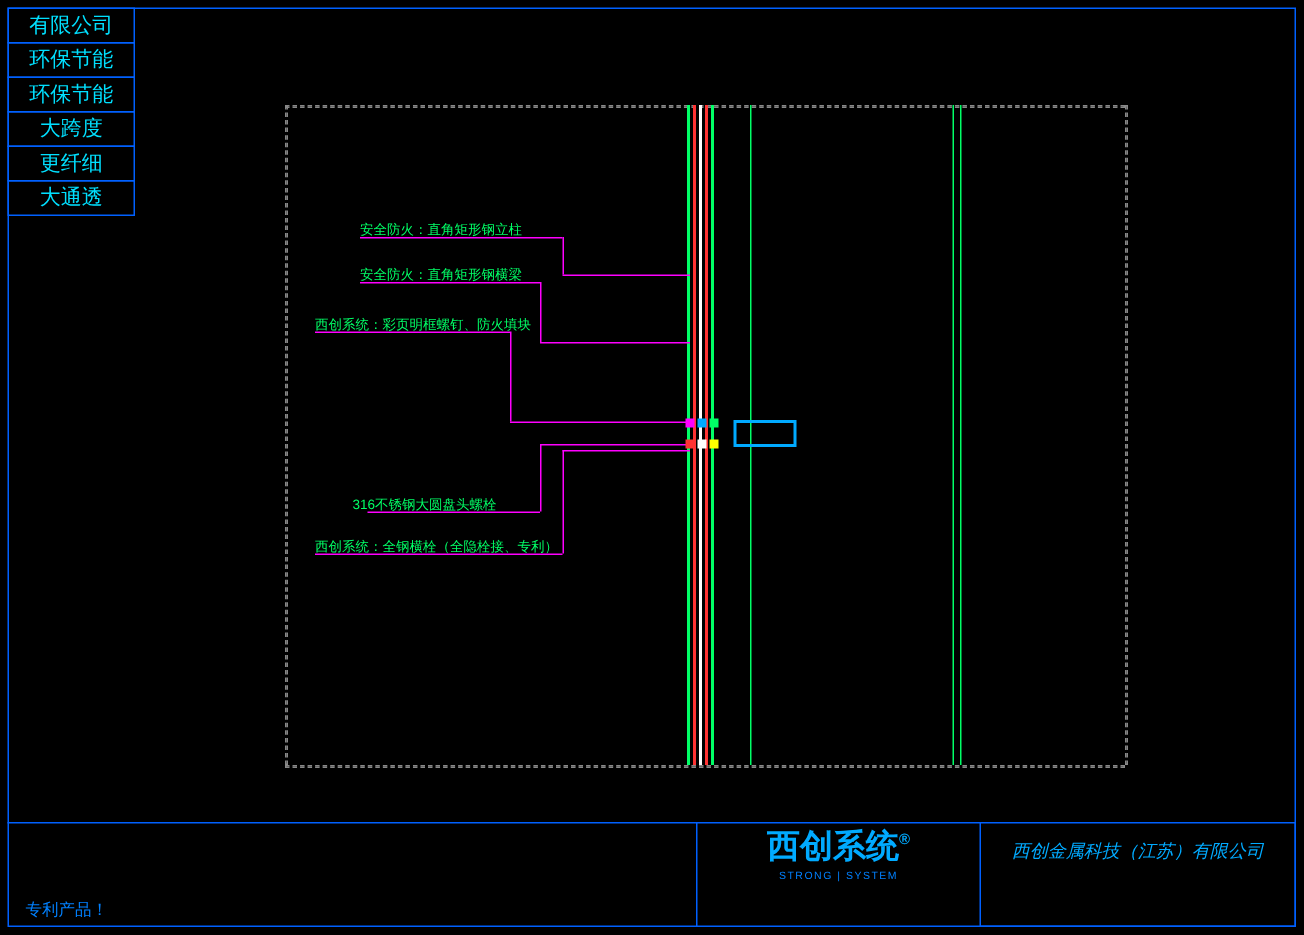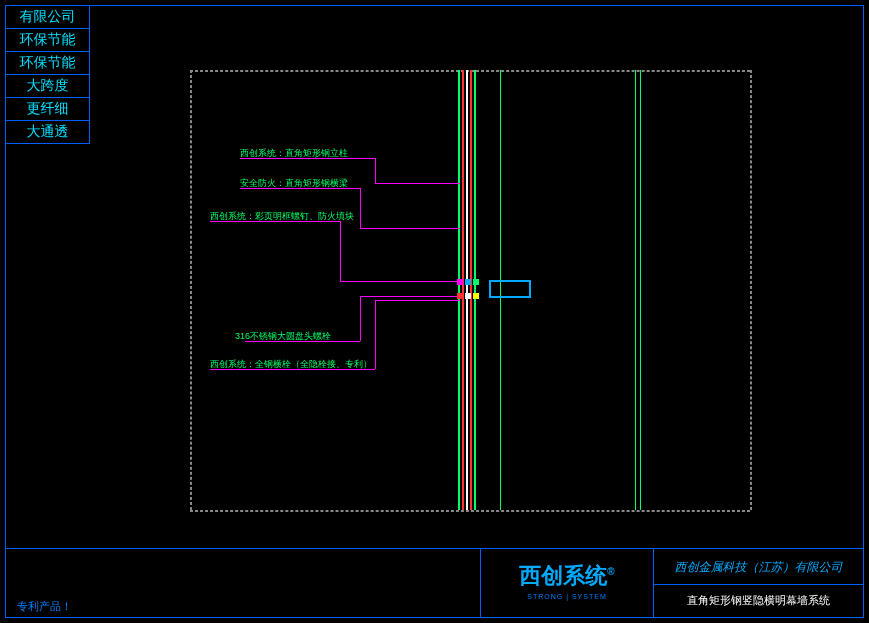--- a/index.html
+++ b/index.html
@@ -23,21 +23,21 @@
 .v-grn4{left:445px;background:#00ff66;width:1px}
 .v-grn5{left:450px;background:#00ff66;width:1px}
 .lbl{position:absolute;color:#00ff66;font-size:9px;white-space:nowrap}
 .leader{position:absolute;height:1px;background:#ff00ff}
 .leader-v{position:absolute;width:1px;background:#ff00ff}
 .detail{position:absolute;left:265px;top:207px;width:80px;height:26px}
 .detail .blk{position:absolute;width:6px;height:6px;background:#00aaff}
 .detail .box{position:absolute;left:34px;top:3px;width:42px;height:18px;border:2px solid #00aaff}
 .footer{position:absolute;bottom:5px;left:5px;right:5px;height:70px;display:flex}
 .foot-l{flex:1;border-top:1px solid #0060ff;color:#0080ff;font-size:11px;padding:50px 0 0 12px}
-.foot-m{width:174px;border:1px solid #0060ff;border-bottom:none;color:#00aaff;text-align:center;padding-top:12px}
+.foot-m{width:190px;border:1px solid #0060ff;border-bottom:none;color:#00aaff;text-align:center;}
 .brand{font-size:22px;font-weight:bold}
 .brand-sub{font-size:7px;letter-spacing:1px;color:#0080ff;margin-top:2px}
 .foot-r{width:210px;border:1px solid #0060ff;border-bottom:none;border-left:none;display:flex;flex-direction:column}
 .corp{flex:1;color:#00aaff;font-size:12px;text-align:center;padding-top:10px;border-bottom:1px solid #0060ff;font-style:italic}
 .subtitle{flex:1;color:#fff;font-size:11px;text-align:center;padding-top:8px}
 </style>
 </head>
 <body>
 
 <div class="frame"></div>
@@ -59,21 +59,21 @@
 
   <div class="vline v-grn1"></div>
   <div class="vline v-red1"></div>
   <div class="vline v-wht"></div>
   <div class="vline v-red2"></div>
   <div class="vline v-grn2"></div>
   <div class="vline v-grn3"></div>
   <div class="vline v-grn4"></div>
   <div class="vline v-grn5"></div>
 
-  <div class="lbl" style="left:50px;top:77px">西创系统：直角矩形钢立柱</div>
+  <div class="lbl" style="left:50px;top:77px">安全防火：直角矩形钢立柱</div>
   <div class="leader" style="left:50px;top:88px;width:135px"></div>
   <div class="leader-v" style="left:185px;top:88px;height:25px"></div>
   <div class="leader" style="left:185px;top:113px;width:85px"></div>
 
   <div class="lbl" style="left:50px;top:107px">安全防火：直角矩形钢横梁</div>
   <div class="leader" style="left:50px;top:118px;width:120px"></div>
   <div class="leader-v" style="left:170px;top:118px;height:40px"></div>
   <div class="leader" style="left:170px;top:158px;width:100px"></div>
 
   <div class="lbl" style="left:20px;top:140px">西创系统：彩页明框螺钉、防火填块</div>
@@ -105,15 +105,14 @@
 <div class="footer">
   <div class="foot-l">专利产品！</div>
   <div class="foot-m">
     <div class="brand">
       <span>西创系统</span><sup style="font-size:10px">®</sup>
     </div>
     <div class="brand-sub">STRONG | SYSTEM</div>
   </div>
   <div class="foot-r">
     <div class="corp">西创金属科技（江苏）有限公司</div>
-    <div class="subtitle">直角矩形钢竖隐横明幕墙系统</div>
   </div>
 </div>
 
 </body></html>

